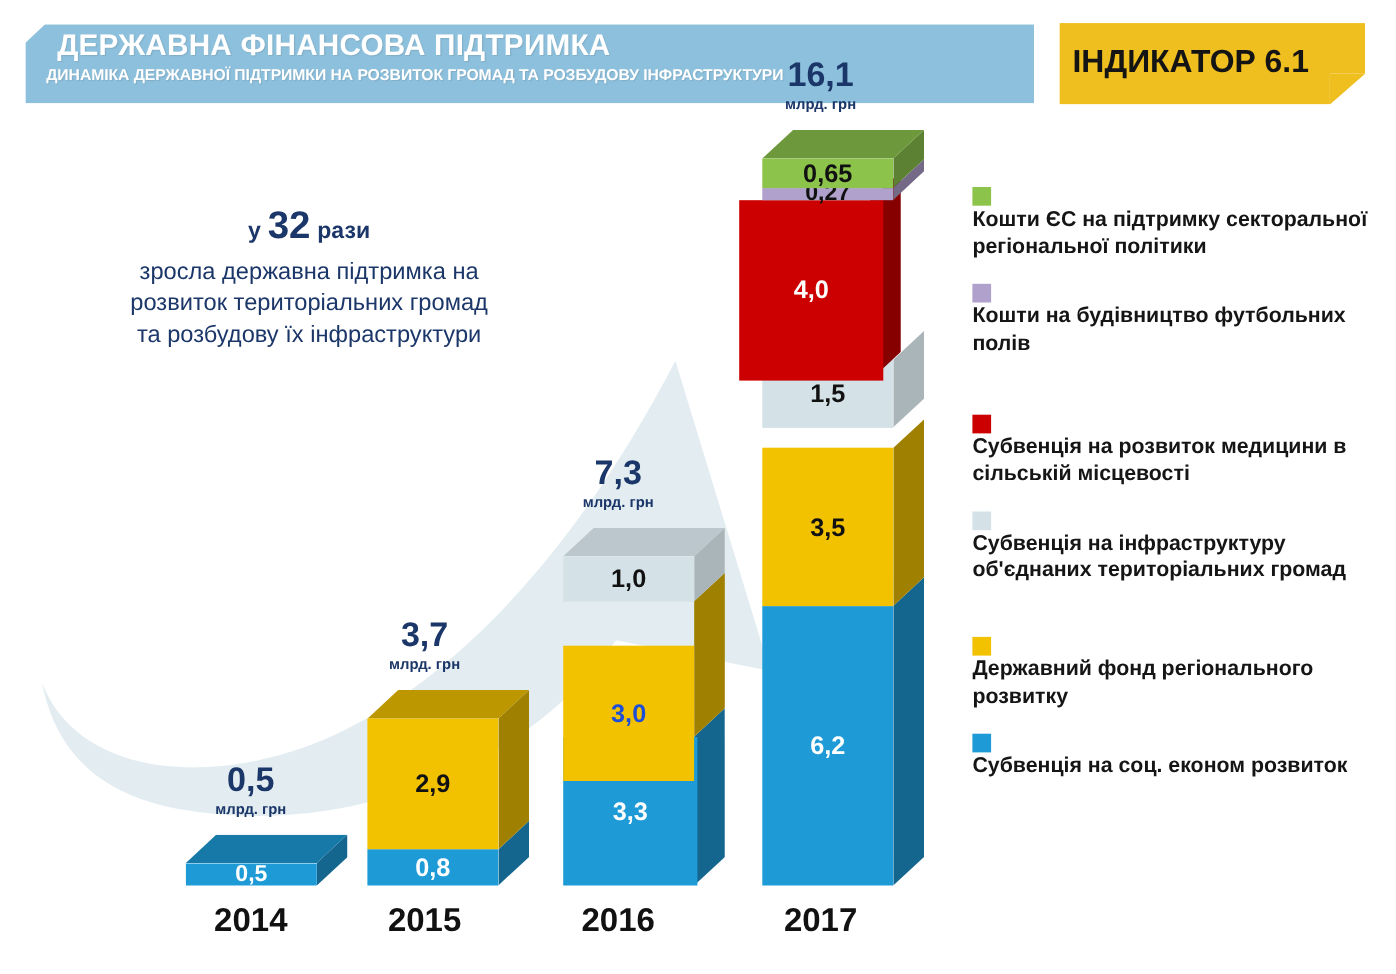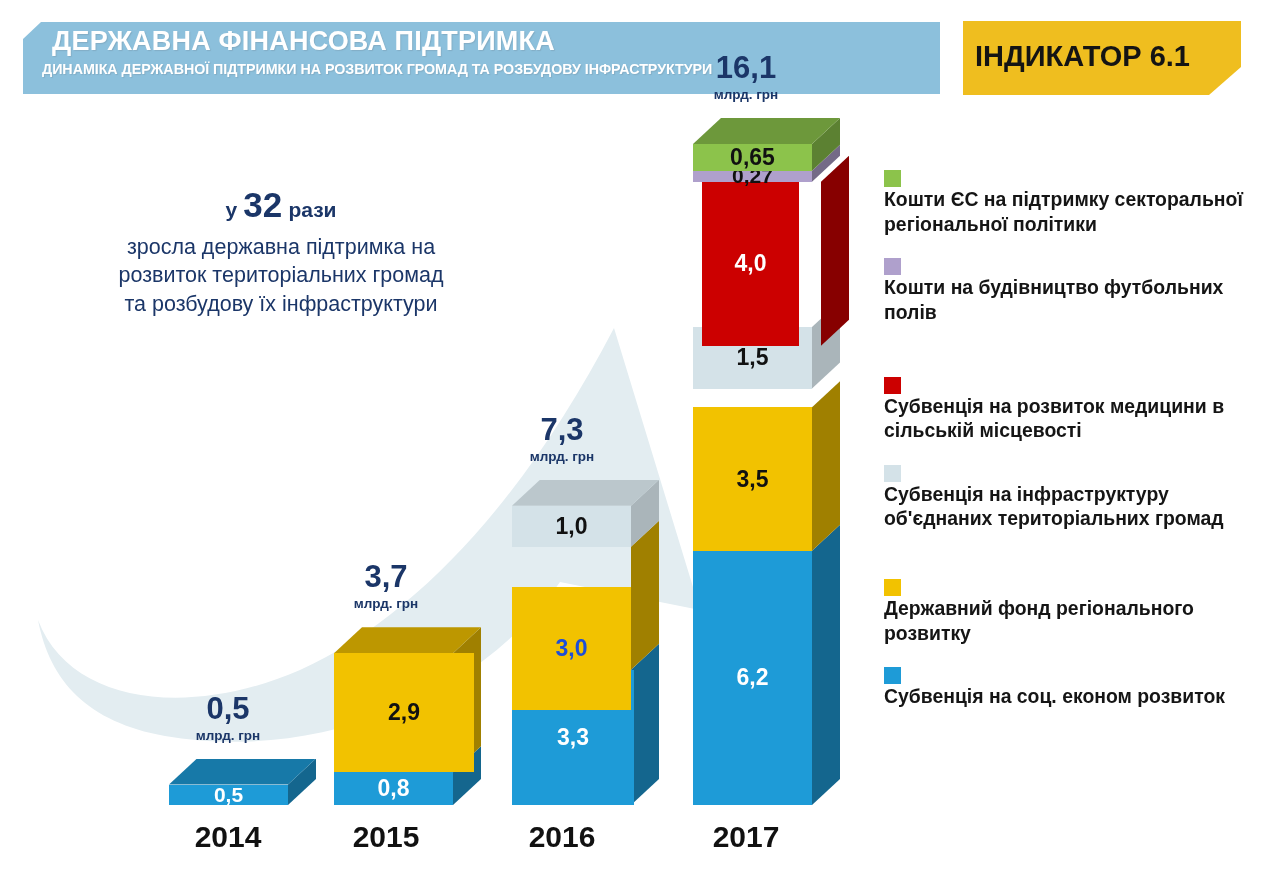--- a/index.html
+++ b/index.html
@@ -96,21 +96,21 @@
     <div style="position: absolute; left: 169px; top: 758.5px; width: 147px; height: 26px; background: rgb(23, 121, 168); clip-path: polygon(28px 0px, 147px 0px, 119px 26px, 0px 26px);"></div>
     <div class="total" style="left: 138px; width: 180px; top: 692.5px;">
       <div class="num">0,5</div>
       <div class="unit">млрд. грн</div>
     </div>
     <div class="yearlbl" style="left: 148px; width: 160px; top: 820px;">2014</div>
     <div class="seg" style="left: 334px; top: 772.2px; width: 119px; height: 32.8px;">
       <div class="side" style="left: 119px; top: -26px; width: 28px; height: 58.8px; background: rgb(20, 102, 142); clip-path: polygon(0px 26px, 28px 0px, 28px 32.8px, 0px 58.8px);"></div>
       <div class="front" style="background: rgb(30, 155, 215); color: rgb(255, 255, 255);">0,8</div>
     </div>
-    <div class="seg" style="left: 334px; top: 653.3px; width: 140px; height: 118.9px;">
+    <div class="seg" style="left: 334px; top: 653.3px; width: 119px; height: 118.9px;">
       <div class="side" style="left: 119px; top: -26px; width: 28px; height: 144.9px; background: rgb(160, 128, 0); clip-path: polygon(0px 26px, 28px 0px, 28px 118.9px, 0px 144.9px);"></div>
       <div class="front" style="background: rgb(242, 194, 0); color: rgb(17, 17, 17);">2,9</div>
     </div>
     <div style="position: absolute; left: 334px; top: 627.3px; width: 147px; height: 26px; background: rgb(189, 151, 0); clip-path: polygon(28px 0px, 147px 0px, 119px 26px, 0px 26px);"></div>
     <div class="total" style="left: 296px; width: 180px; top: 561.3px;">
       <div class="num">3,7</div>
       <div class="unit">млрд. грн</div>
     </div>
     <div class="yearlbl" style="left: 306px; width: 160px; top: 820px;">2015</div>
     <div class="seg" style="left: 512px; top: 669.7px; width: 122px; height: 135.3px;">
@@ -136,21 +136,21 @@
       <div class="front" style="background: rgb(30, 155, 215); color: rgb(255, 255, 255);">6,2</div>
     </div>
     <div class="seg" style="left: 693px; top: 407.3px; width: 119px; height: 143.5px;">
       <div class="side" style="left: 119px; top: -26px; width: 28px; height: 169.5px; background: rgb(160, 128, 0); clip-path: polygon(0px 26px, 28px 0px, 28px 143.5px, 0px 169.5px);"></div>
       <div class="front" style="background: rgb(242, 194, 0); color: rgb(17, 17, 17);">3,5</div>
     </div>
     <div class="seg" style="left: 693px; top: 327px; width: 119px; height: 61.5px;">
       <div class="side" style="left: 119px; top: -26px; width: 28px; height: 87.5px; background: rgb(170, 181, 186); clip-path: polygon(0px 26px, 28px 0px, 28px 61.5px, 0px 87.5px);"></div>
       <div class="front" style="background: rgb(212, 226, 232); color: rgb(17, 17, 17);">1,5</div>
     </div>
-    <div class="seg" style="left: 702px; top: 181.8px; width: 97px; height: 164px;">
+    <div class="seg" style="left: 672px; top: 181.8px; width: 131px; height: 164px;">
       <div class="side" style="left: 119px; top: -26px; width: 28px; height: 190px; background: rgb(135, 0, 0); clip-path: polygon(0px 26px, 28px 0px, 28px 164px, 0px 190px);"></div>
       <div class="front" style="background: rgb(204, 0, 0); color: rgb(255, 255, 255);">4,0</div>
     </div>
     <div class="seg" style="left: 693px; top: 170.73px; width: 119px; height: 11.07px;">
       <div class="side" style="left: 119px; top: -26px; width: 28px; height: 37.07px; background: rgb(116, 106, 135); clip-path: polygon(0px 26px, 28px 0px, 28px 11.07px, 0px 37.07px);"></div>
       <div class="front" style="background: rgb(175, 160, 204); color: rgb(17, 17, 17); font-size: 21px; align-items: center;">0,27</div>
     </div>
     <div class="seg" style="left: 693px; top: 144.08px; width: 119px; height: 26.65px;">
       <div class="side" style="left: 119px; top: -26px; width: 28px; height: 52.65px; background: rgb(92, 129, 50); clip-path: polygon(0px 26px, 28px 0px, 28px 26.65px, 0px 52.65px);"></div>
       <div class="front" style="background: rgb(140, 195, 75); color: rgb(17, 17, 17);">0,65</div>

